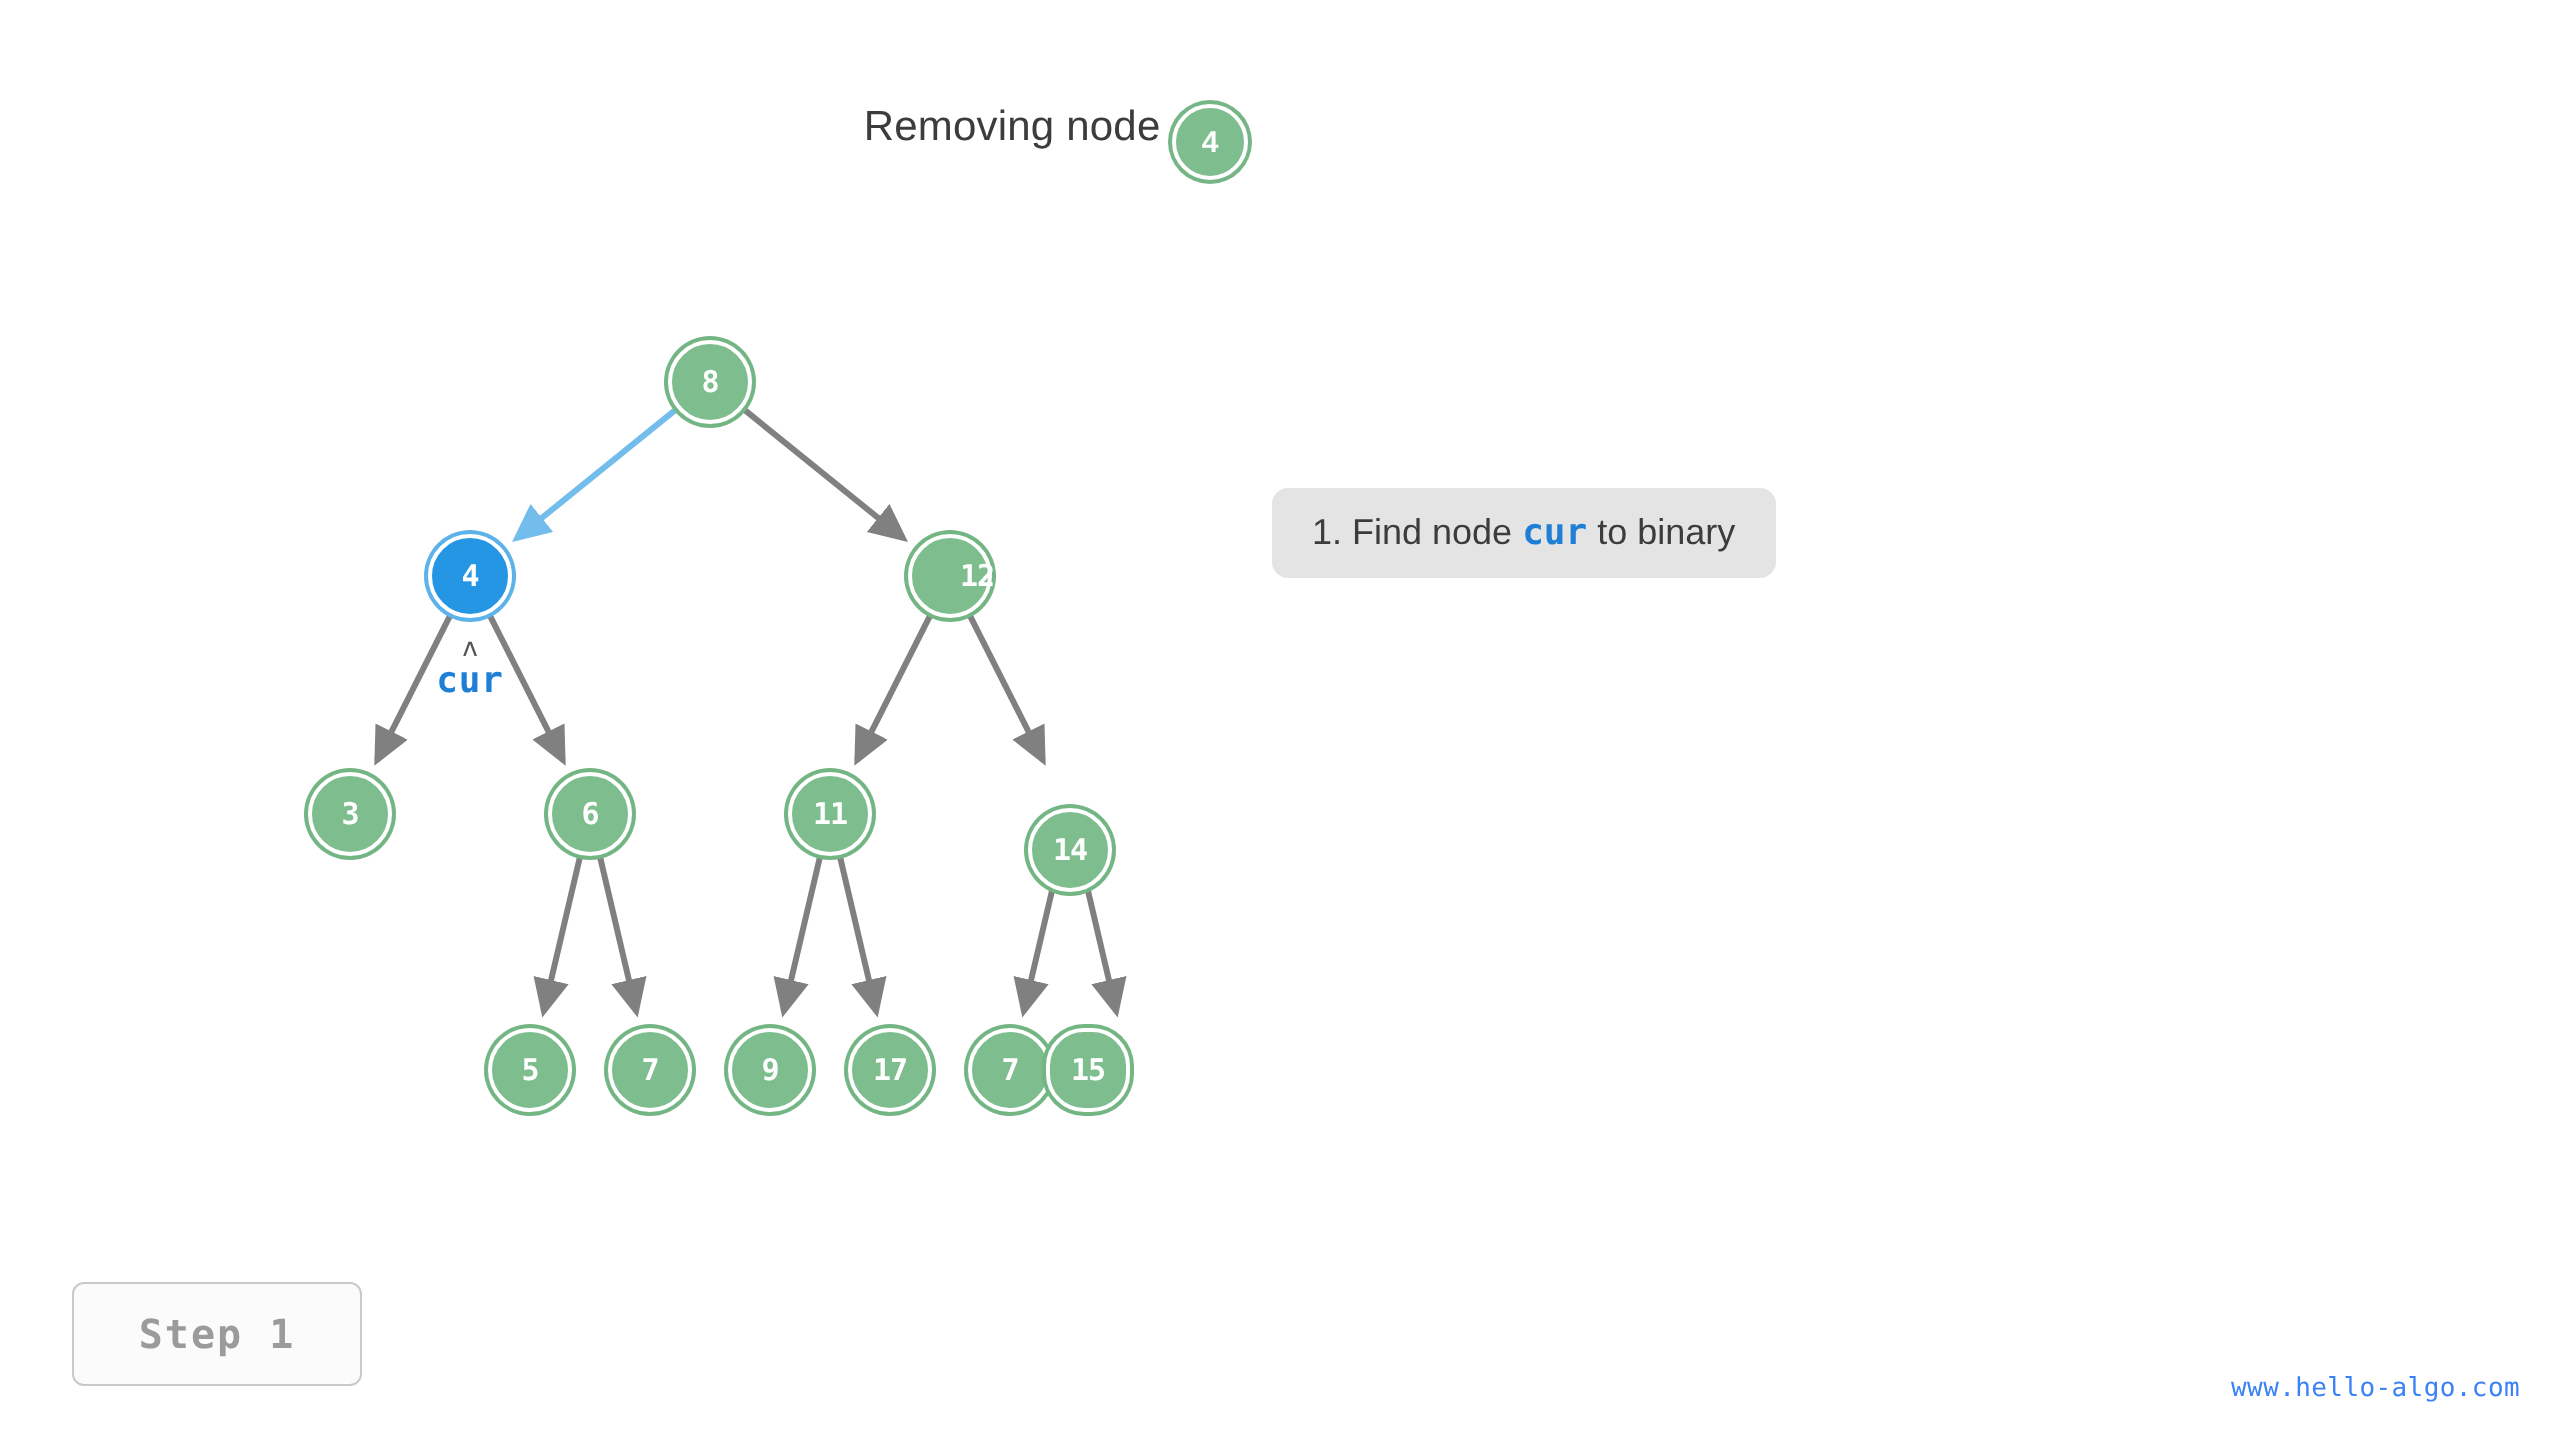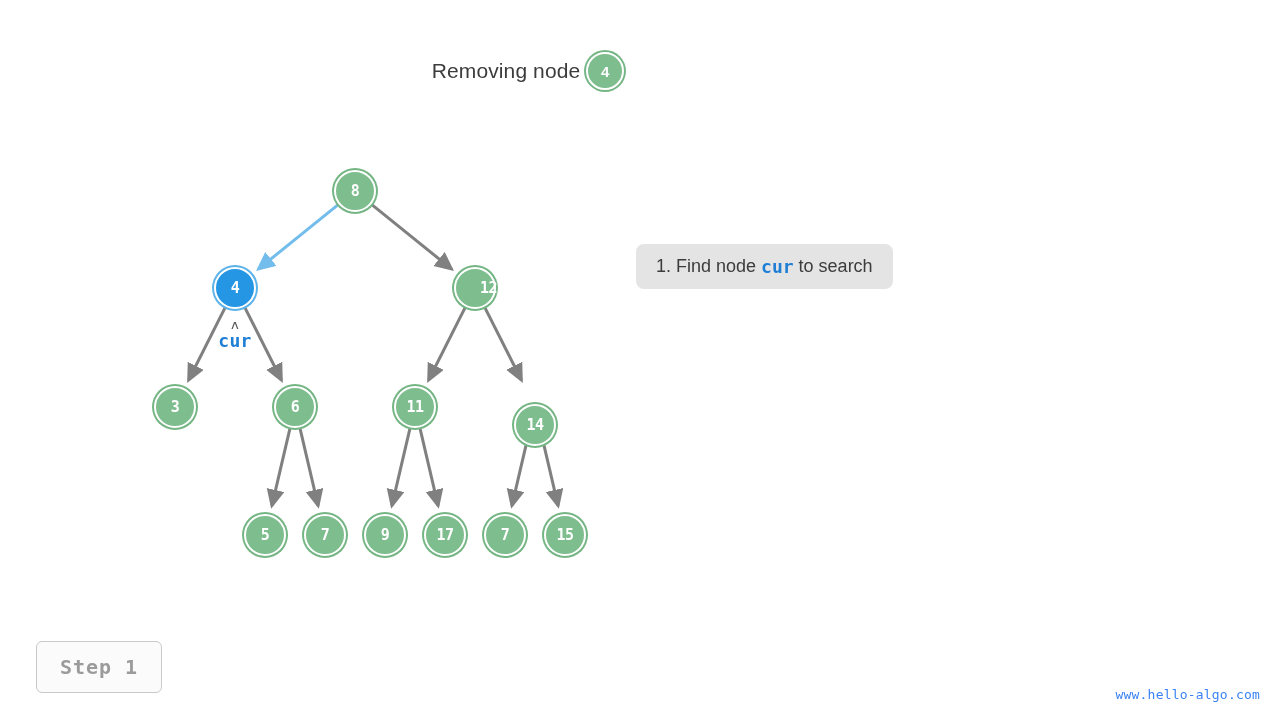--- a/index.html
+++ b/index.html
@@ -17,21 +17,20 @@
     -webkit-font-smoothing: antialiased;
   }
 
   
   #title-bar {
     position: absolute;
     left: 0;
     top: 52px;
     width: 1056px;
     display: flex;
-    align-items: center;
     justify-content: center;
     font-size: 21px;
     color: #3c3c3c;
     letter-spacing: 0.1px;
   }
   #title-bar .title-text { white-space: pre; }
 
   .badge-node {
     width: 38px;
     height: 38px;
@@ -134,21 +133,21 @@
     font-weight: 700;
     font-family: "DejaVu Sans Mono", "Liberation Mono", monospace;
     font-size: 18px;
   }
 
   
   #step-box {
     position: absolute;
     left: 36px;
     top: 641px;
-    width: 126px;
+    width: 145px;
     height: 52px;
     box-sizing: border-box;
     background: #fbfbfb;
     border: 1px solid #c9c9c9;
     border-radius: 6px;
     display: flex;
     align-items: center;
     justify-content: center;
     font-family: "DejaVu Sans Mono", "Liberation Mono", monospace;
     font-size: 20px;
@@ -207,30 +206,30 @@
       <div class="tree-node green" style="left: 475px; top: 288px; padding-left: 27px;">12</div>
       <div class="tree-node green" style="left: 175px; top: 407px;">3</div>
       <div class="tree-node green" style="left: 295px; top: 407px;">6</div>
       <div class="tree-node green" style="left: 415px; top: 407px;">11</div>
       <div class="tree-node green" style="left: 535px; top: 425px;">14</div>
       <div class="tree-node green" style="left: 265px; top: 535px;">5</div>
       <div class="tree-node green" style="left: 325px; top: 535px;">7</div>
       <div class="tree-node green" style="left: 385px; top: 535px;">9</div>
       <div class="tree-node green" style="left: 445px; top: 535px;">17</div>
       <div class="tree-node green" style="left: 505px; top: 535px;">7</div>
-      <div class="tree-node green" style="left: 565px; top: 535px;">15</div>
+      <div class="tree-node green" style="left: 544px; top: 535px; border-radius: 19px;">15</div>
     </div>
 
   <div id="cur-pointer" style="left: 235px; top: 319px;">
     <div class="caret">ʌ</div>
     <div class="cur-label">cur</div>
   </div>
 </div>
 
 <div id="caption-box">
   <span>1. Find node </span>
   <span class="kw">cur</span>
-  <span> to search</span>
+  <span> to binary</span>
 </div>
 
 <div id="step-box">Step 1</div>
 
 <div id="watermark">www.hello-algo.com</div>
 
 </body></html>

